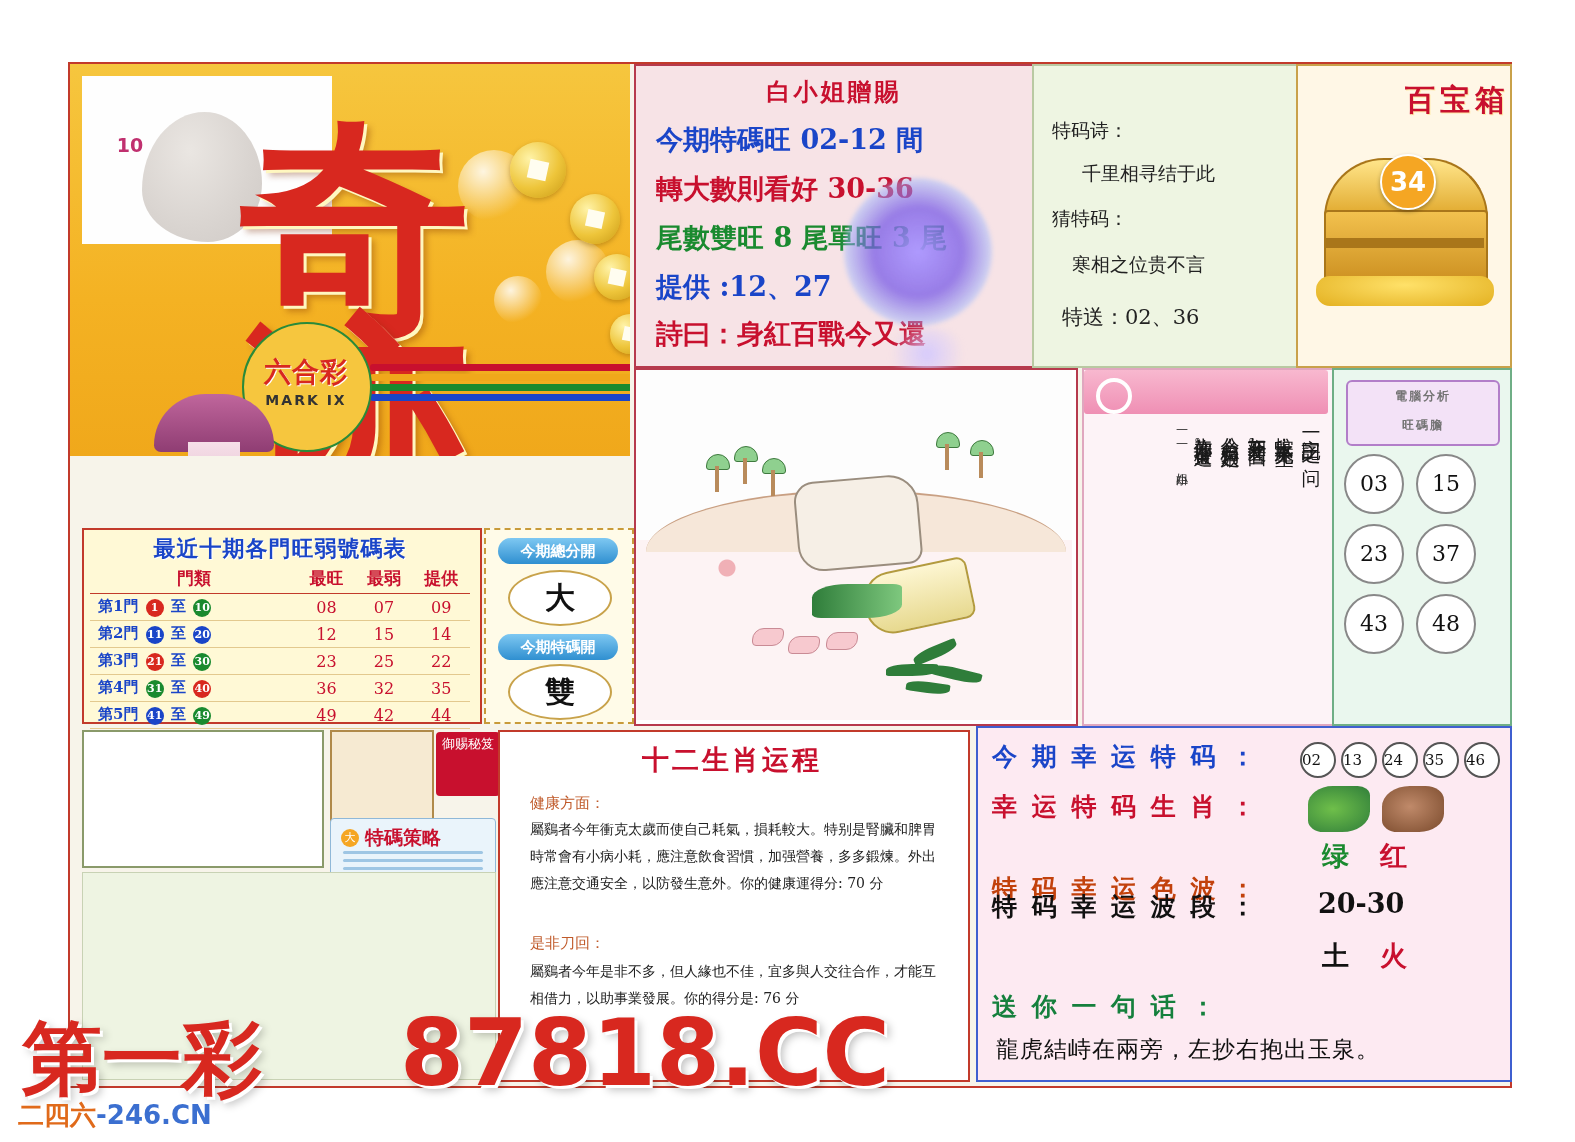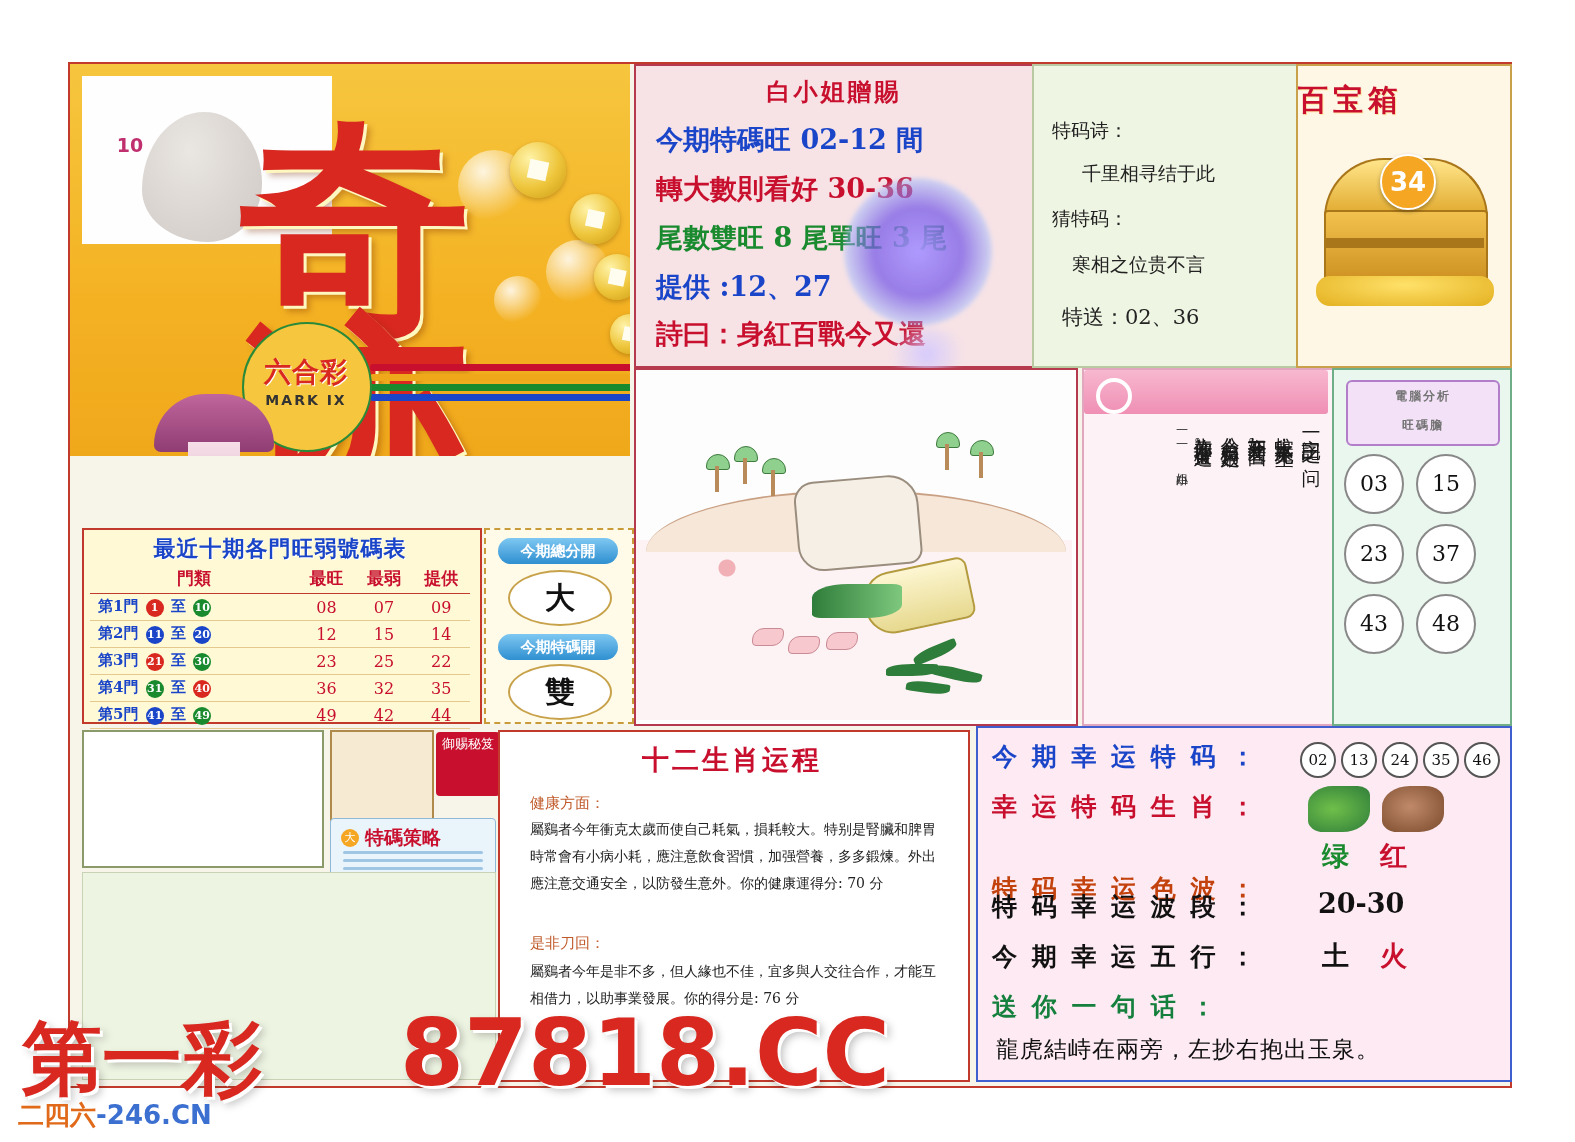--- a/index.html
+++ b/index.html
@@ -66,21 +66,21 @@
     font-family:"DejaVu Serif",serif;letter-spacing:2px;}
   .dream .r{position:absolute;font-size:19px;color:#222;font-family:"DejaVu Serif",serif;white-space:nowrap;}
   .d1{left:18px;top:52px;}
   .d2{left:48px;top:95px;}
   .d3{left:18px;top:140px;}
   .d4{left:38px;top:186px;}
   .d5{left:28px;top:237px;font-size:21px !important;}
 
   
   .tre{position:absolute;left:1296px;top:64px;width:212px;height:300px;background:#fff7e6;border:2px solid #c9a14a;}
-  .tre .t{position:absolute;left:0;top:14px;width:212px;text-align:left;font-size:30px;font-weight:bold;color:#c8102e;
+  .tre .t{position:absolute;left:0;top:14px;width:212px;text-align:right;font-size:30px;font-weight:bold;color:#c8102e;
     font-family:"DejaVu Serif",serif;letter-spacing:5px;text-shadow:1px 1px 0 #ffe9a8;}
   .chest{position:absolute;left:26px;top:86px;width:160px;height:150px;}
   .chest .lid{position:absolute;left:0;top:6px;width:160px;height:56px;border-radius:76px 76px 0 0;
     background:linear-gradient(180deg,#ffe58a,#e0a82c);border:2px solid #a9761a;}
   .chest .body{position:absolute;left:0;top:58px;width:160px;height:76px;background:linear-gradient(180deg,#f2c14e,#c98c1d);
     border:2px solid #a9761a;border-radius:4px;}
   .chest .band{position:absolute;left:0;top:86px;width:160px;height:10px;background:#a9761a;}
   .chest .gold{position:absolute;left:-8px;top:124px;width:178px;height:30px;border-radius:14px;
     background:radial-gradient(ellipse at 50% 30%,#ffe169,#e3b020);}
   .tre .ball{position:absolute;left:82px;top:88px;width:52px;height:52px;border-radius:50%;background:#f5a623;
@@ -167,21 +167,21 @@
   .lucky{position:absolute;left:976px;top:726px;width:532px;height:352px;background:#fdeaf2;border:2px solid #3f5fd0;}
   .lk{position:absolute;left:14px;font-size:25px;font-weight:bold;font-family:"DejaVu Serif",serif;white-space:nowrap;letter-spacing:3px;}
   .lk1{top:12px;color:#1a45c8;}
   .lk2{top:62px;color:#c8102e;}
   .lk3{top:112px;color:#c2410c;margin-top:32px;}
   .lk4{top:162px;color:#111;}
   .lk5{top:212px;color:#111;}
   .lk6{top:262px;color:#15803d;}
   .lballs{position:absolute;left:322px;top:14px;display:flex;gap:5px;}
   .lball{width:32px;height:32px;border-radius:50%;border:2px solid #555;background:#fff;font-size:15px;
-    line-height:32px;text-align:center;font-family:"DejaVu Serif",serif;color:#111;}
+    line-height:32px;text-align:left;font-family:"DejaVu Serif",serif;color:#111;}
   .zodimg{position:absolute;top:58px;width:62px;height:46px;}
   .zi1{left:330px;background:radial-gradient(ellipse at 40% 50%,#6fbf4a,#2f7d3a);border-radius:40% 20% 45% 25%;}
   .zi2{left:404px;background:radial-gradient(ellipse at 45% 45%,#c08a6a,#7a4a2c);border-radius:45% 30% 40% 25%;}
   .lv{position:absolute;font-size:27px;font-weight:bold;font-family:"DejaVu Serif",serif;}
   .lv3a{left:344px;top:110px;color:#1a8a2f;}
   .lv3b{left:402px;top:110px;color:#c8102e;}
   .lv4{left:340px;top:160px;color:#111;}
   .lv5a{left:344px;top:210px;color:#111;}
   .lv5b{left:402px;top:210px;color:#c8102e;}
   .lkmsg{position:absolute;left:18px;top:306px;width:500px;font-size:23px;color:#111;font-family:"DejaVu Serif",serif;
@@ -426,21 +426,20 @@
       <div class="lball">46</div>
     </div>
     <div class="lk lk2">幸 运 特 码 生 肖 ：</div>
     <div class="zodimg zi1"></div>
     <div class="zodimg zi2"></div>
     <div class="lk lk3">特 码 幸 运 色 波 ：</div>
     <div class="lv lv3a">绿</div>
     <div class="lv lv3b">红</div>
     <div class="lk lk4">特 码 幸 运 波 段 ：</div>
     <div class="lv lv4">20-30</div>
-    <div class="lk lk5">今 期 幸 运 五 行 ：</div>
     <div class="lv lv5a">土</div>
     <div class="lv lv5b">火</div>
     <div class="lk lk6">送 你 一 句 话 ：</div>
     <div class="lkmsg">龍虎結峙在兩旁，左抄右抱出玉泉。</div>
   </div>
 
   <div class="wm1">第一彩</div>
   <div class="wm2">87818.CC</div>
   <div class="wm3">
     <span class="o">二四六</span><span>-246.CN</span>

